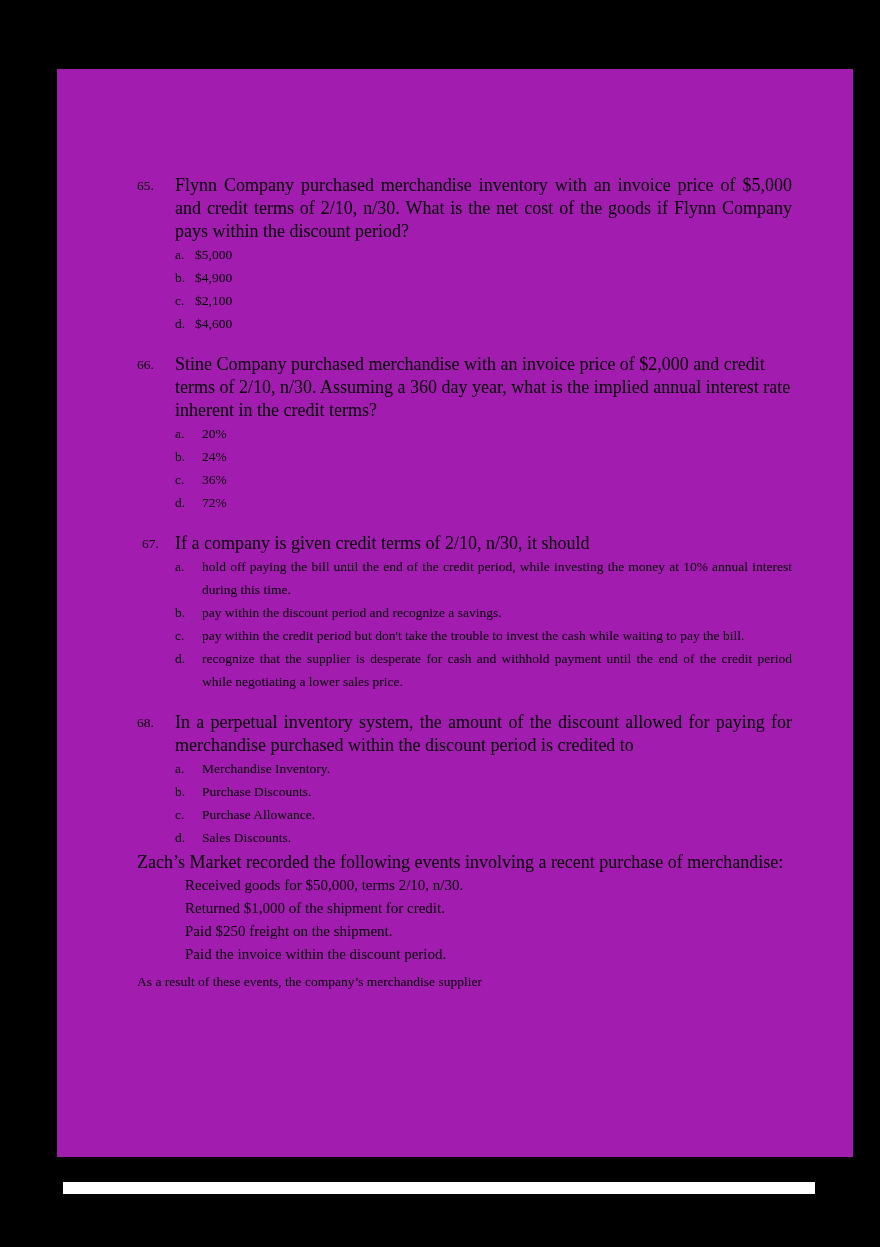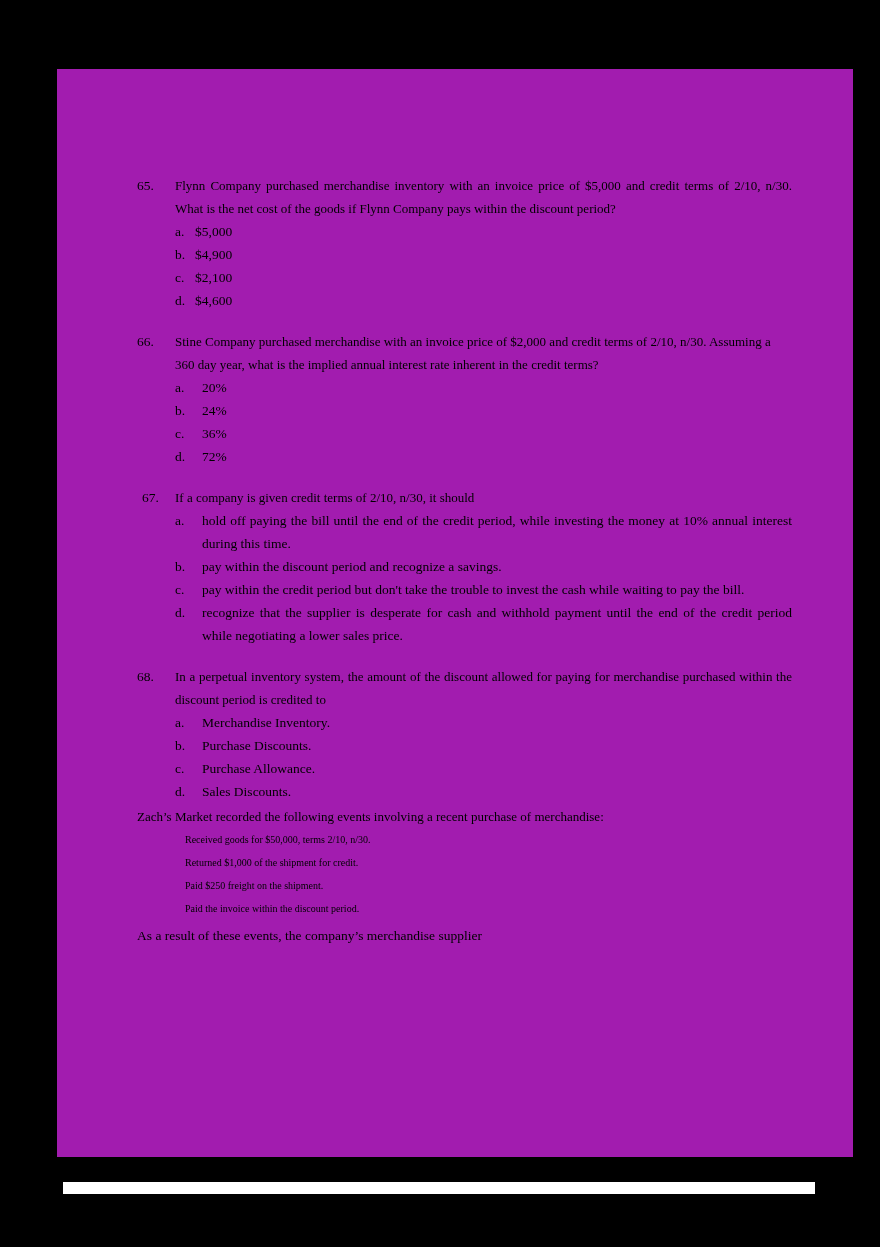--- a/index.html
+++ b/index.html
@@ -48,21 +48,21 @@
   }
   .q-num.indent-more {
     width: 33px;
     flex: 0 0 33px;
     padding-left: 5px;
   }
   .q-body {
     flex: 1;
   }
   .q-stem {
-    font-size: 13px;
+    font-size: 18px;
     line-height: 23px;
     color: #000;
     text-align: justify;
   }
   .q-stem.nojustify {
     text-align: left;
   }
   .choices {
     list-style: none;
     margin: 0;
@@ -90,21 +90,21 @@
   }
   .gap {
     height: 16px;
   }
   .events {
     margin: 0;
     padding: 0 0 0 48px;
     list-style: none;
   }
   .event-line {
-    font-size: 10px;
+    font-size: 15px;
     line-height: 23px;
     color: #000;
   }
   .closing {
     font-size: 13.5px;
     line-height: 23px;
     color: #000;
     margin-top: 4px;
   }
 </style>

